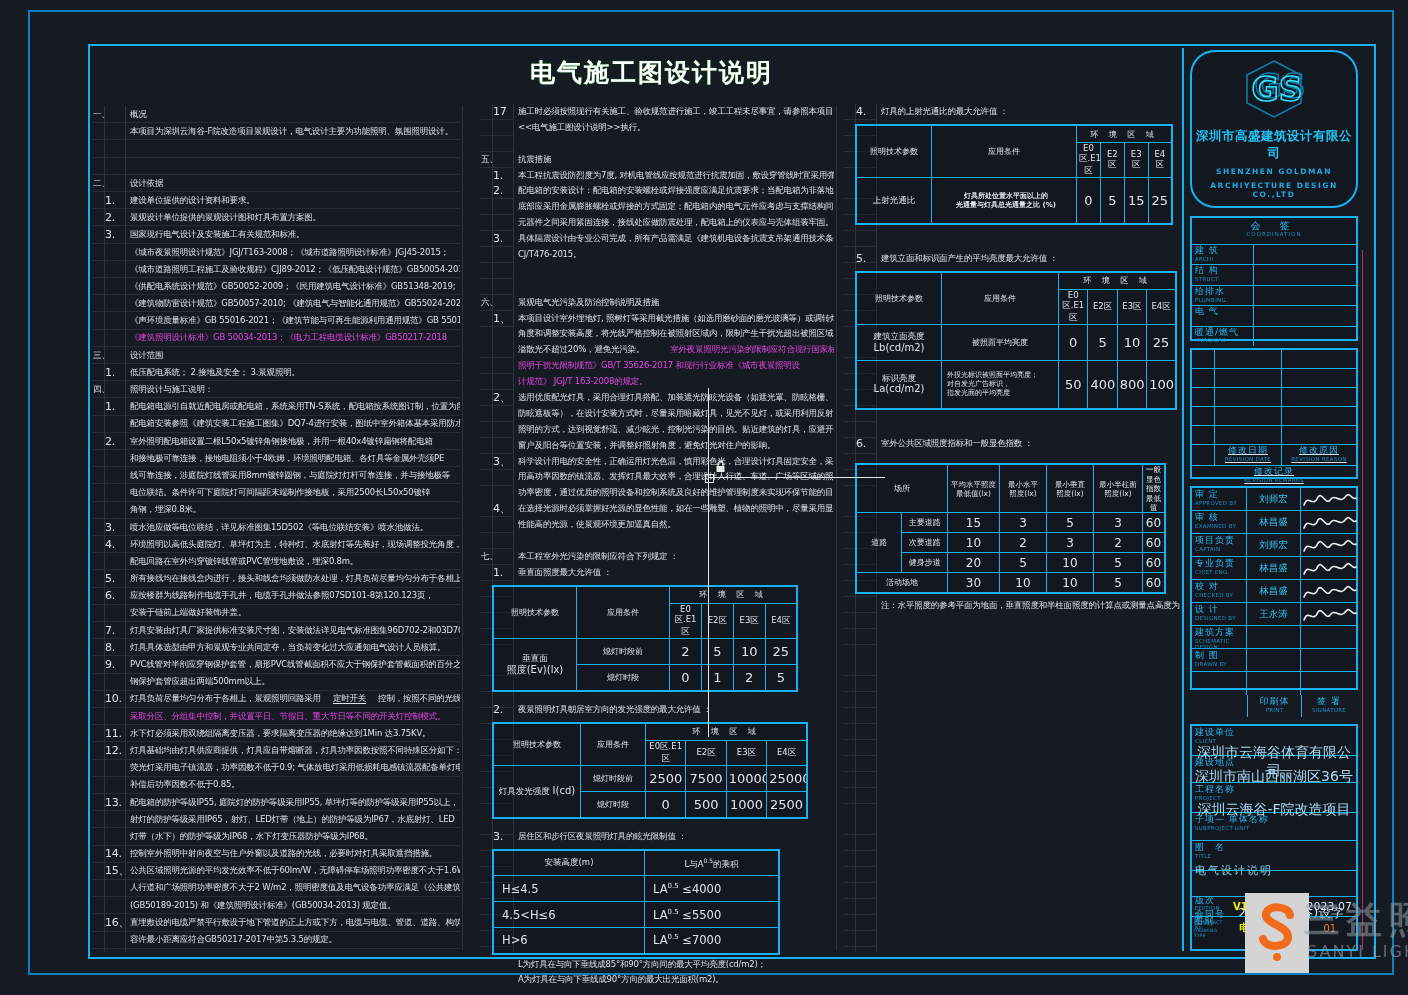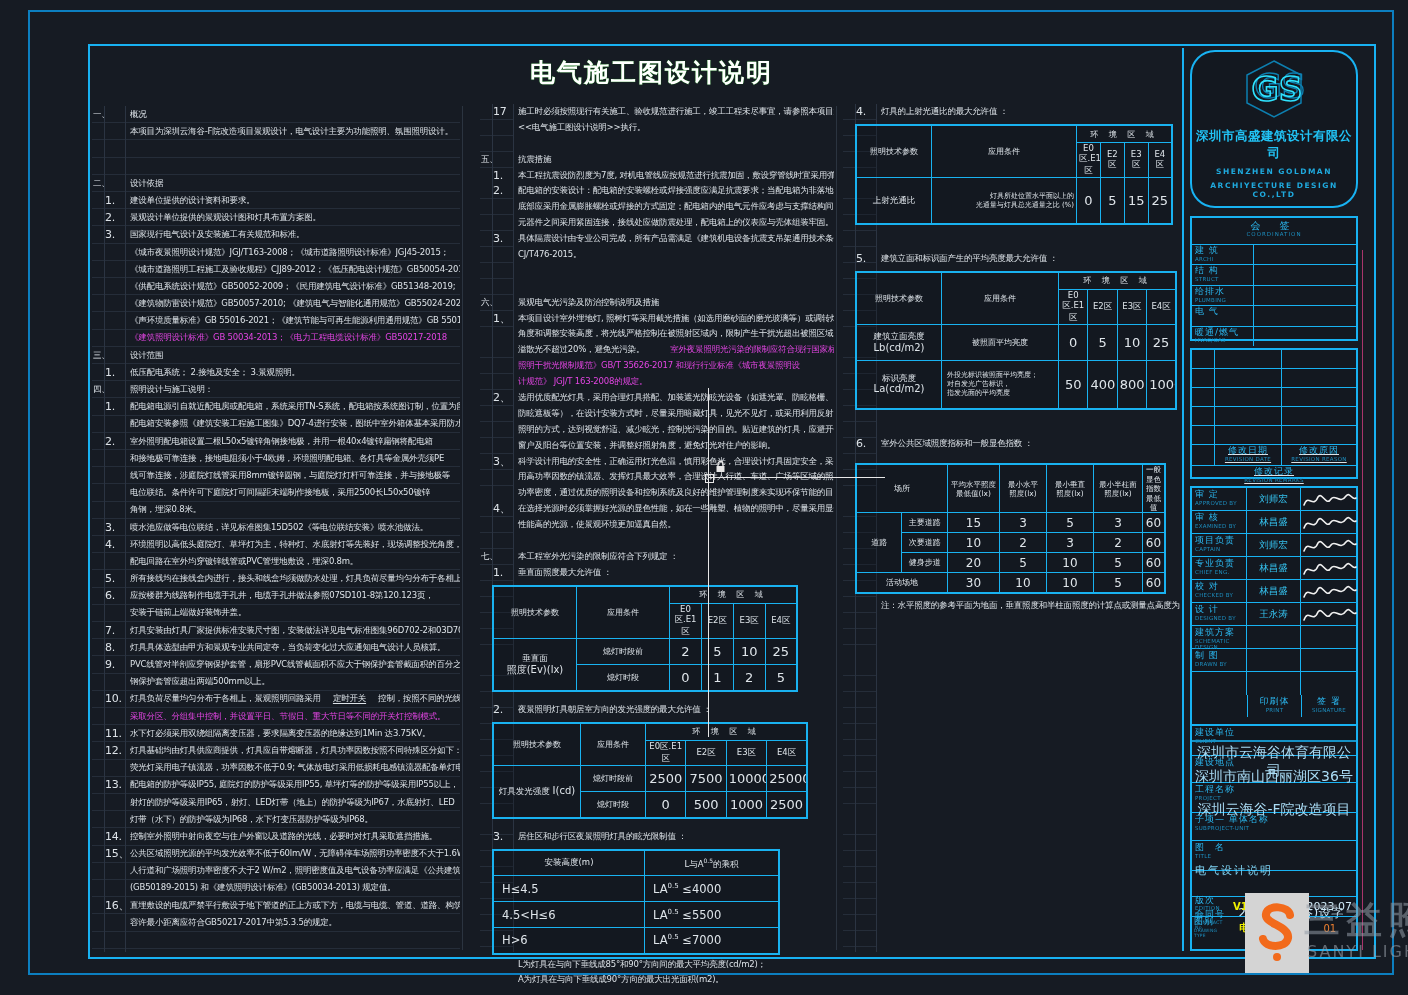--- a/index.html
+++ b/index.html
@@ -147,20 +147,21 @@
     <div class="trow"><span class="seg">安装于链前上端做好装饰井盖。</span></div>
     <div class="trow"><span class="seg n">7.</span><span class="seg">灯具安装由灯具厂家提供标准安装尺寸图，安装做法详见电气标准图集96D702-2和03D702-3。</span></div>
     <div class="trow"><span class="seg n">8.</span><span class="seg">灯具具体选型由甲方和景观专业共同定夺，当负荷变化过大应通知电气设计人员核算。</span></div>
     <div class="trow"><span class="seg n">9.</span><span class="seg">PVC线管对半剖应穿钢保护套管，扇形PVC线管截面积不应大于钢保护套管截面积的百分之六十，</span></div>
     <div class="trow"><span class="seg">钢保护套管应超出两端500mm以上。</span></div>
     <div class="trow"><span class="seg n">10.</span><span class="seg">灯具负荷尽量均匀分布于各相上，景观照明回路采用</span><span class="seg u">定时开关</span><span class="seg">控制，按照不同的光线及使用区域</span></div>
     <div class="trow"><span class="seg m">采取分区、分组集中控制，并设置平日、节假日、重大节日等不同的开关灯控制模式。</span></div>
     <div class="trow"><span class="seg n">11.</span><span class="seg">水下灯必须采用双绕组隔离变压器，要求隔离变压器的绝缘达到1Min 达3.75KV。</span></div>
     <div class="trow"><span class="seg n">12.</span><span class="seg">灯具基础均由灯具供应商提供，灯具应自带熔断器，灯具功率因数按照不同特殊区分如下：</span></div>
     <div class="trow"><span class="seg">荧光灯采用电子镇流器，功率因数不低于0.9; 气体放电灯采用低损耗电感镇流器配备单灯电容补偿，</span></div>
+    <div class="trow"><span class="seg">补偿后功率因数不低于0.85。</span></div>
     <div class="trow"><span class="seg n">13.</span><span class="seg">配电箱的防护等级IP55, 庭院灯的防护等级采用IP55, 草坪灯等的防护等级采用IP55以上，</span></div>
     <div class="trow"><span class="seg">射灯的防护等级采用IP65，射灯、LED灯带（地上）的防护等级为IP67，水底射灯、LED</span></div>
     <div class="trow"><span class="seg">灯带（水下）的防护等级为IP68，水下灯变压器防护等级为IP68。</span></div>
     <div class="trow"><span class="seg n">14.</span><span class="seg">控制室外照明中射向夜空与住户外窗以及道路的光线，必要时对灯具采取遮挡措施。</span></div>
     <div class="trow"><span class="seg n">15、</span><span class="seg">公共区域照明光源的平均发光效率不低于60lm/W，无障碍停车场照明功率密度不大于1.6W/ m2，</span></div>
     <div class="trow"><span class="seg">人行道和广场照明功率密度不大于2 W/m2，照明密度值及电气设备功率应满足《公共建筑节能设计标准》</span></div>
     <div class="trow"><span class="seg">(GB50189-2015) 和《建筑照明设计标准》(GB50034-2013) 规定值。</span></div>
     <div class="trow"><span class="seg n">16、</span><span class="seg">直埋敷设的电缆严禁平行敷设于地下管道的正上方或下方，电缆与电缆、管道、道路、构筑物等之间</span></div>
     <div class="trow"><span class="seg">容许最小距离应符合GB50217-2017中第5.3.5的规定。</span></div>
   </div>
@@ -324,21 +325,21 @@
         <td colspan="4" class="envh">环 境 区 域</td>
       </tr>
       <tr style="height:22px;">
         <td class="ecell" style="width:36px;">E0区.E1区</td>
         <td class="ecell" style="width:24px;">E2区</td>
         <td class="ecell" style="width:24px;">E3区</td>
         <td class="ecell" style="width:24px;">E4区</td>
       </tr>
       <tr style="height:46px;">
         <td class="pcell">上射光通比</td>
-        <td class="cond2" style="text-align:right;padding-left:6px;"><span>灯具所处位置水平面以上的</span><br><span>光通量与灯具总光通量之比 (%)</span></td>
+        <td class="cond2" style="text-align:center;padding-left:6px;font-weight:bold;"><span>灯具所处位置水平面以上的</span><br><span>光通量与灯具总光通量之比 (%)</span></td>
         <td class="val">0</td>
         <td class="val">5</td>
         <td class="val">15</td>
         <td class="val">25</td>
       </tr>
     </tbody>
       </table>
   </div>
 
   <div>
@@ -533,21 +534,21 @@
         <span class="lblcn">修改原因</span>
         <span class="lblen">REVISION REASON</span>
       </div>
   </div>
   <div class="rev-foot">
     <span class="lblcn">修改记录</span>
     <span class="lblen" style="text-align:center;">REVISION REMARKS</span>
   </div>
 </div>
 
-<div class="tb-box" style="top:486px;height:256px;">
+<div class="tb-box" style="top:486px;height:204px;">
   <div>
 
   <div class="per-row">
         <div class="p-lbl">
           <span class="lblcn">审 定</span>
           <span class="lblen">APPROVED  BY</span>
         </div>
         <div class="p-name">刘师宏</div>
         <div class="p-sig">
           <svg width="56" height="20" viewBox="0 0 56 20">

